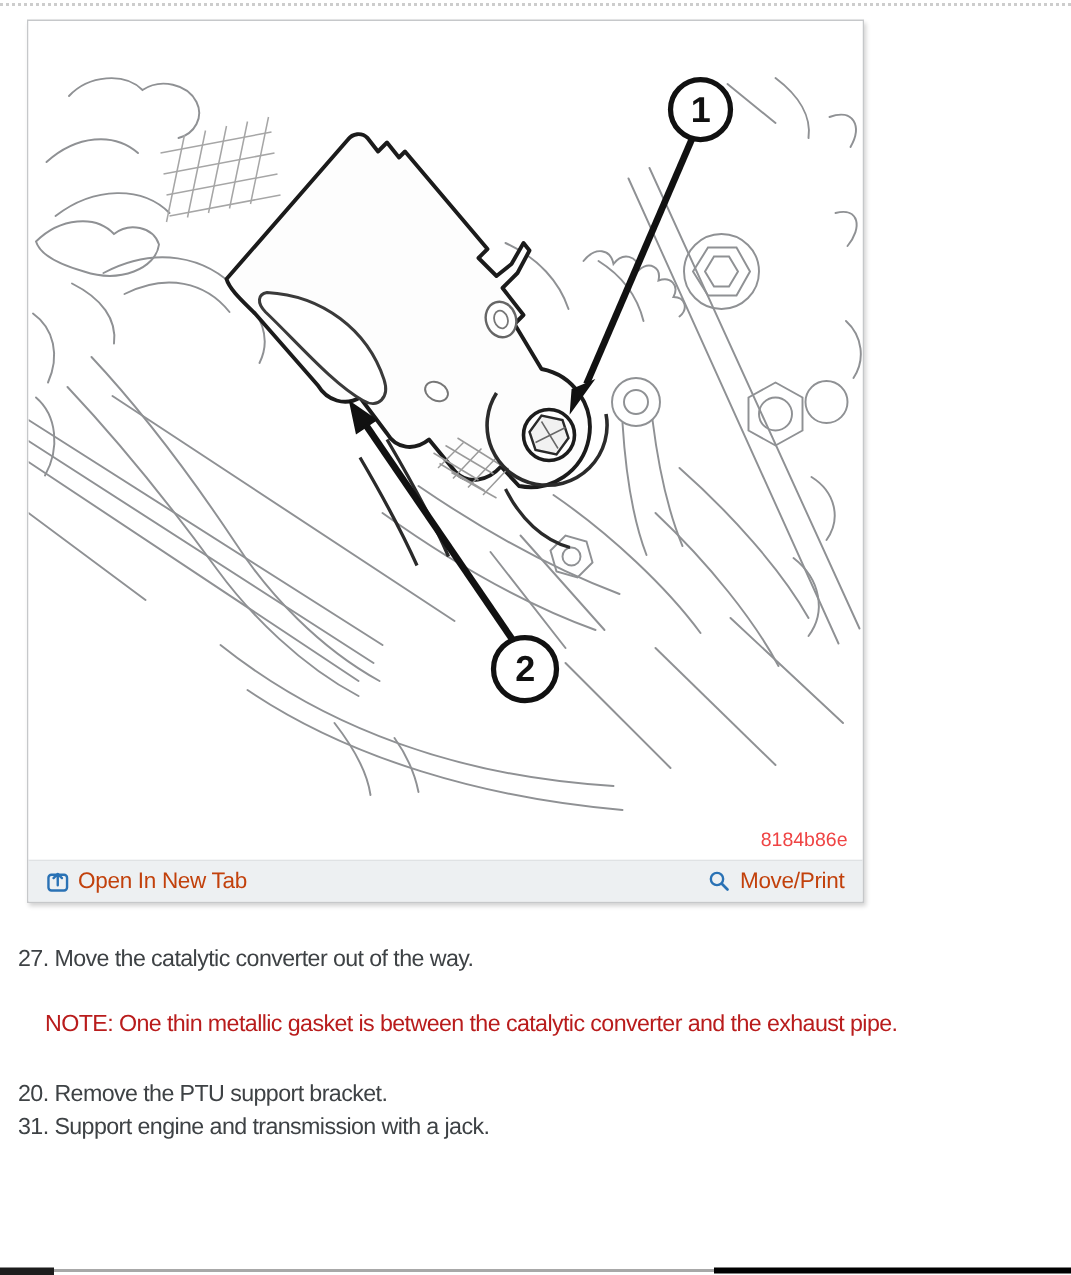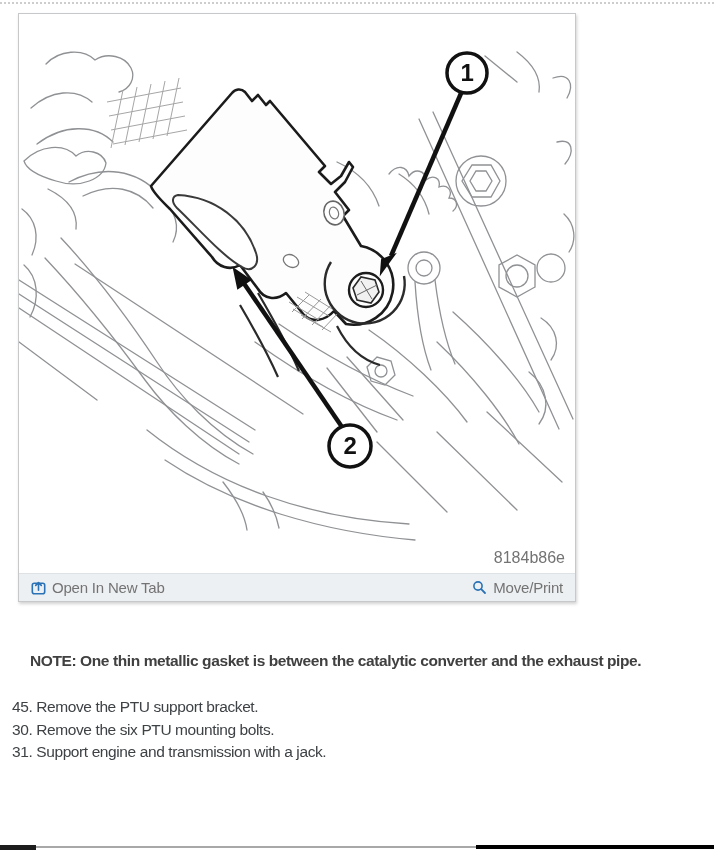--- a/index.html
+++ b/index.html
@@ -15,39 +15,39 @@
   .image-card{
     position:absolute;left:18px;top:13px;width:558px;height:589px;
     background:#ffffff;border:1px solid #c6c8ca;
     box-shadow:1px 2px 3px rgba(0,0,0,0.18);
     box-sizing:border-box;display:flex;flex-direction:column;
   }
   .figure{position:relative;flex:1 1 auto;overflow:hidden;background:#fff;}
   .figure svg{display:block;}
   .watermark{
     position:absolute;right:10px;bottom:6px;
-    font-size:16px;color:#737373;letter-spacing:0;
+    font-size:13px;color:#ef4444;letter-spacing:0;
   }
   .figure-toolbar{
     flex:0 0 27px;height:27px;background:#edf0f2;border-top:1px solid #dfe2e4;
     display:flex;align-items:center;justify-content:space-between;
     padding:0 12px;
   }
   .tool-link{
-    display:flex;align-items:center;gap:6px;color:#737373;
+    display:flex;align-items:center;gap:6px;color:#c2410c;
     font-size:15px;text-decoration:none;cursor:pointer;letter-spacing:-0.2px;
   }
   .tool-link svg{flex:0 0 auto;}
   .instructions{
     position:absolute;left:12px;top:629px;right:8px;
     color:#3e4245;font-size:15.5px;line-height:22.4px;
   }
   .step{white-space:nowrap;}
   .note{
-    font-weight:bold;color:#404040;margin:21px 0 24px 18px;white-space:nowrap;
+    font-weight:normal;color:#b91c1c;margin:21px 0 24px 18px;white-space:nowrap;
   }
   .edge-bar{position:absolute;}
   .edge-black-left{left:0;bottom:0;width:36px;height:5px;background:#1d1d1d;}
   .edge-gray-mid{left:36px;bottom:2px;width:440px;height:2px;background:#a8a8a8;}
   .edge-black-right{left:476px;bottom:1px;width:238px;height:4px;background:#000;}
 </style>
 </head>
 <body>
 
 <div class="top-divider"></div>
@@ -184,21 +184,21 @@
       <svg width="15" height="15" viewBox="0 0 15 15">
         <circle cx="6" cy="6" r="4.1" fill="none" stroke="#2a72b5" stroke-width="1.6"></circle>
         <line x1="9.2" y1="9.2" x2="13" y2="13" stroke="#2a72b5" stroke-width="1.8" stroke-linecap="round"></line>
       </svg>
       <span>Move/Print</span>
     </a>
   </div>
 </div>
 
 <div class="instructions">
+  <div class="step">27. Move the catalytic converter out of the way.</div>
   <div class="note">NOTE: One thin metallic gasket is between the catalytic converter and the exhaust pipe.</div>
-  <div class="step">45. Remove the PTU support bracket.</div>
-  <div class="step">30. Remove the six PTU mounting bolts.</div>
+  <div class="step">20. Remove the PTU support bracket.</div>
   <div class="step">31. Support engine and transmission with a jack.</div>
 </div>
 
 <div class="edge-bar edge-black-left"></div>
 <div class="edge-bar edge-gray-mid"></div>
 <div class="edge-bar edge-black-right"></div>
 
 </body></html>

